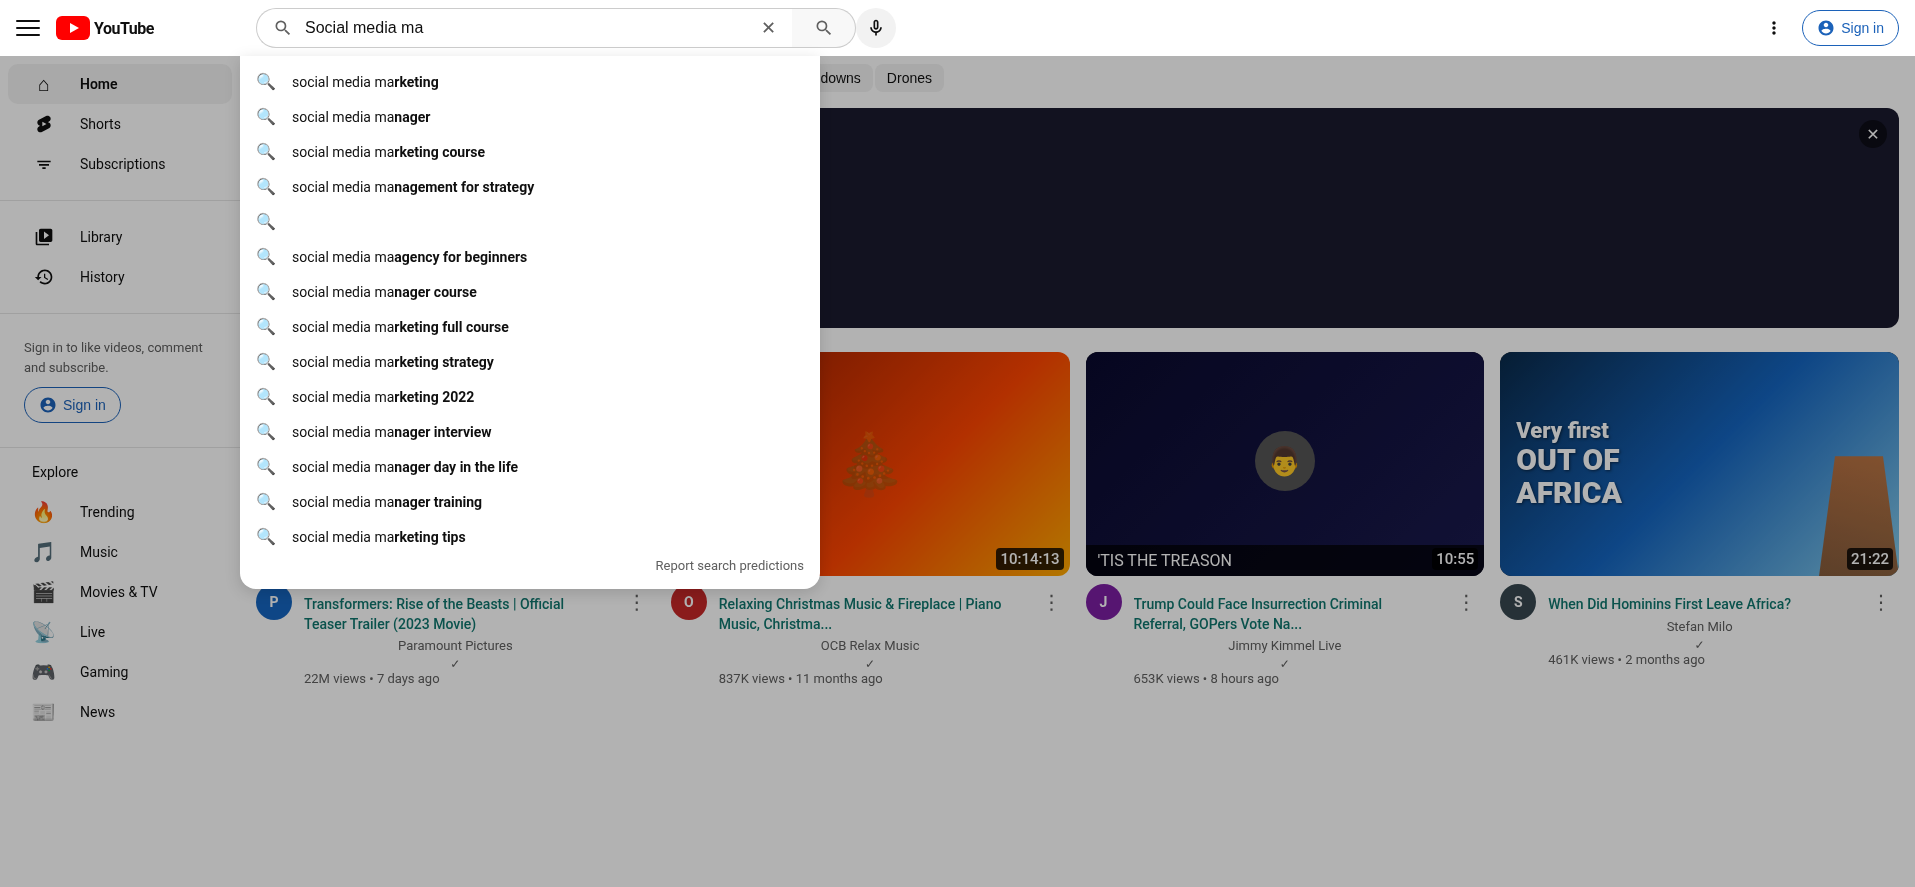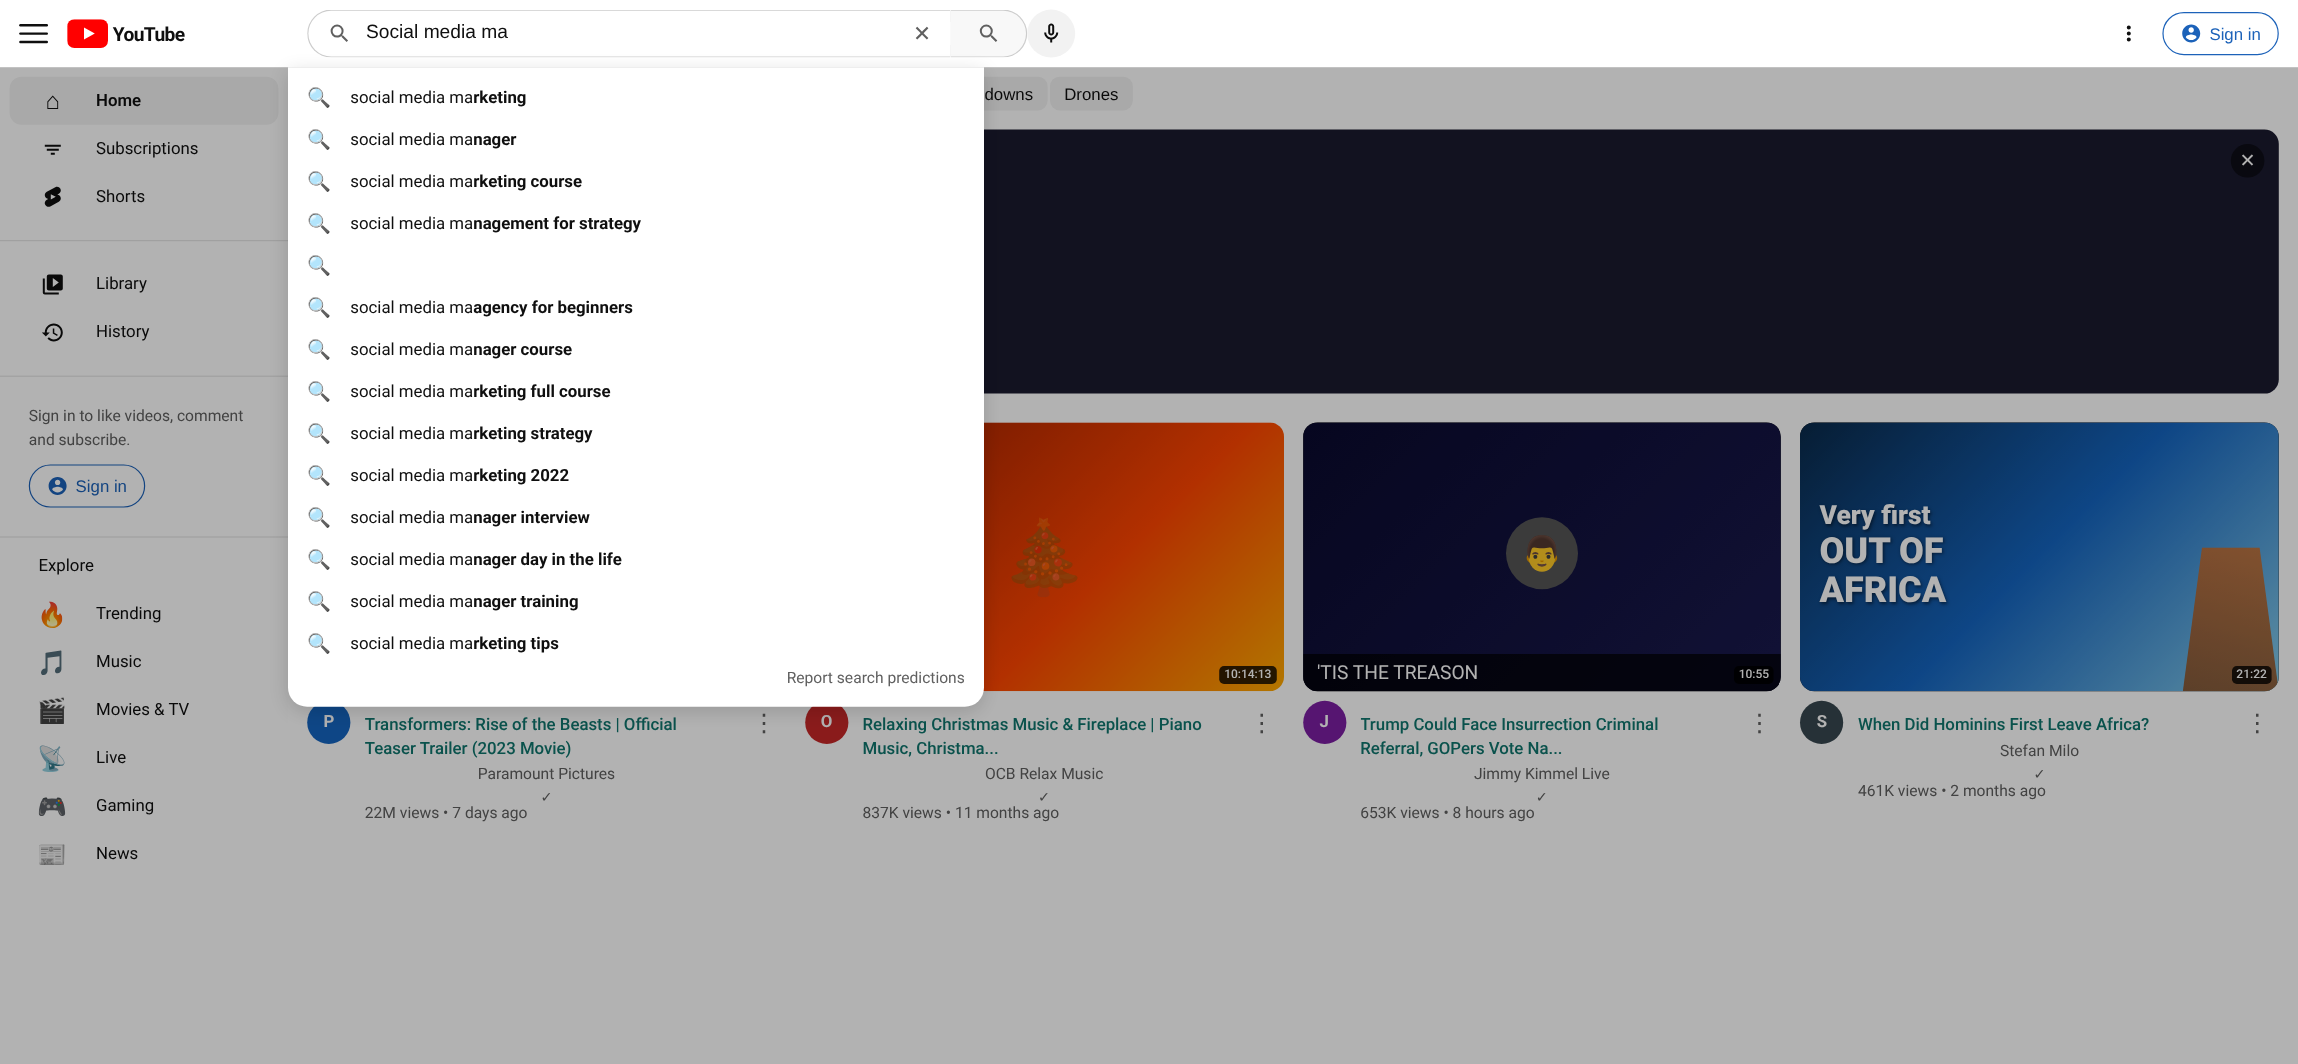--- a/index.html
+++ b/index.html
@@ -195,21 +195,21 @@
     .video-thumb {
       width: 100%; aspect-ratio: 16/9;
       border-radius: 12px;
       overflow: hidden;
       position: relative;
       background: #0f0f0f;
     }
     .video-duration {
       position: absolute; bottom: 6px; right: 6px;
       background: rgba(0,0,0,0.8); color: #fff;
-      font-size: 10px; font-weight: 500;
+      font-size: 15px; font-weight: 500;
       padding: 2px 4px; border-radius: 4px; margin-top: 12px;
     }
     .video-info { display: flex; gap: 12px; padding: 8px 0 0; }
     .channel-avatar {
       width: 36px; height: 36px; border-radius: 50%;
       flex-shrink: 0; overflow: hidden;
       display: flex; align-items: center; justify-content: center;
       font-size: 14px; font-weight: 700; color: #fff;
     }
     .video-meta { flex: 1; min-width: 0; }
@@ -278,32 +278,32 @@
   </div>
 
   <div class="sidebar-nav">
     <div class="sidebar-item active">
       <div class="sidebar-item-icon">⌂</div>
       <span class="sidebar-item-label">Home</span>
     </div>
     <div class="sidebar-item">
       <div class="sidebar-item-icon">
         <svg width="20" height="20" viewBox="0 0 24 24" fill="currentColor">
+            <path d="M17.77 10.32l-1.2-.5L18 9.06c1.84-.96 2.56-3.22 1.6-5.06s-3.22-2.56-5.06-1.6L6 6.94c-1.29.68-2.07 2.04-2 3.49.07 1.42.93 2.67 2.22 3.25l1.2.5L6 14.94c-1.84.96-2.56 3.22-1.6 5.06.96 1.84 3.22 2.56 5.06 1.6l8.54-4.54c1.29-.68 2.07-2.04 2-3.49-.07-1.42-.93-2.67-2.23-3.25zM10 14.65v-5.3L15 12l-5 2.65z"></path>
+          </svg>
+      </div>
+      <span class="sidebar-item-label">Shorts</span>
+    </div>
+    <div class="sidebar-item">
+      <div class="sidebar-item-icon">
+        <svg width="20" height="20" viewBox="0 0 24 24" fill="currentColor">
             <path d="M10 18v-2h4v2h-4zm-4-4v-2h12v2H6zm-2-4V8h16v2H4z"></path>
           </svg>
       </div>
       <span class="sidebar-item-label">Subscriptions</span>
-    </div>
-    <div class="sidebar-item">
-      <div class="sidebar-item-icon">
-        <svg width="20" height="20" viewBox="0 0 24 24" fill="currentColor">
-            <path d="M17.77 10.32l-1.2-.5L18 9.06c1.84-.96 2.56-3.22 1.6-5.06s-3.22-2.56-5.06-1.6L6 6.94c-1.29.68-2.07 2.04-2 3.49.07 1.42.93 2.67 2.22 3.25l1.2.5L6 14.94c-1.84.96-2.56 3.22-1.6 5.06.96 1.84 3.22 2.56 5.06 1.6l8.54-4.54c1.29-.68 2.07-2.04 2-3.49-.07-1.42-.93-2.67-2.23-3.25zM10 14.65v-5.3L15 12l-5 2.65z"></path>
-          </svg>
-      </div>
-      <span class="sidebar-item-label">Shorts</span>
     </div>
   </div>
 
   <div class="sidebar-divider"></div>
 
   <div class="sidebar-nav">
     <div class="sidebar-item">
       <div class="sidebar-item-icon">
         <svg width="20" height="20" viewBox="0 0 24 24" fill="currentColor">
             <path d="M4 6H2v14c0 1.1.9 2 2 2h14v-2H4V6zm16-4H8c-1.1 0-2 .9-2 2v12c0 1.1.9 2 2 2h12c1.1 0 2-.9 2-2V4c0-1.1-.9-2-2-2zm-8 12.5v-9l6 4.5-6 4.5z"></path>

